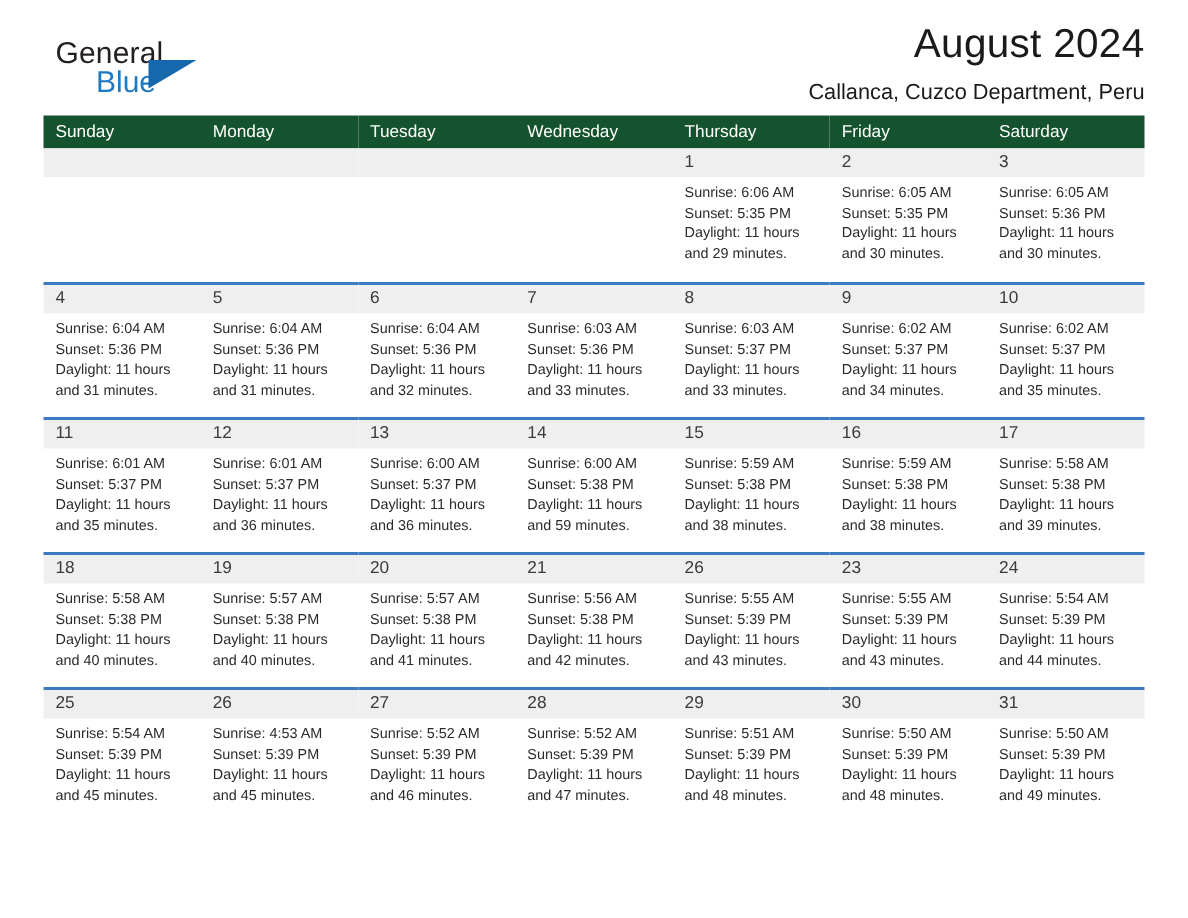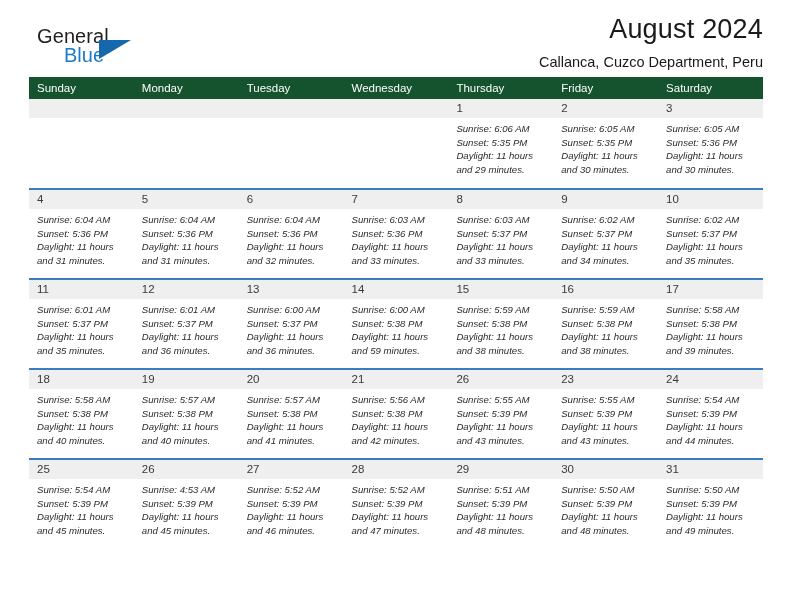--- a/index.html
+++ b/index.html
@@ -115,21 +115,20 @@
     padding: 3px 0 3px 8px;
     height: 19px;
     line-height: 13px;
   }
   .daynum.empty { color: transparent; }
   .info {
     padding: 4px 6px 0 8px;
     font-size: 9.6px;
     line-height: 13.6px;
     color: #2b2b2b;
-    font-style: italic;
   }
   .info div { white-space: nowrap; }
   .cell.blank .info { visibility: hidden; }
 </style>
 </head>
 <body>
 
 <div class="page">
 
   <div class="top">

